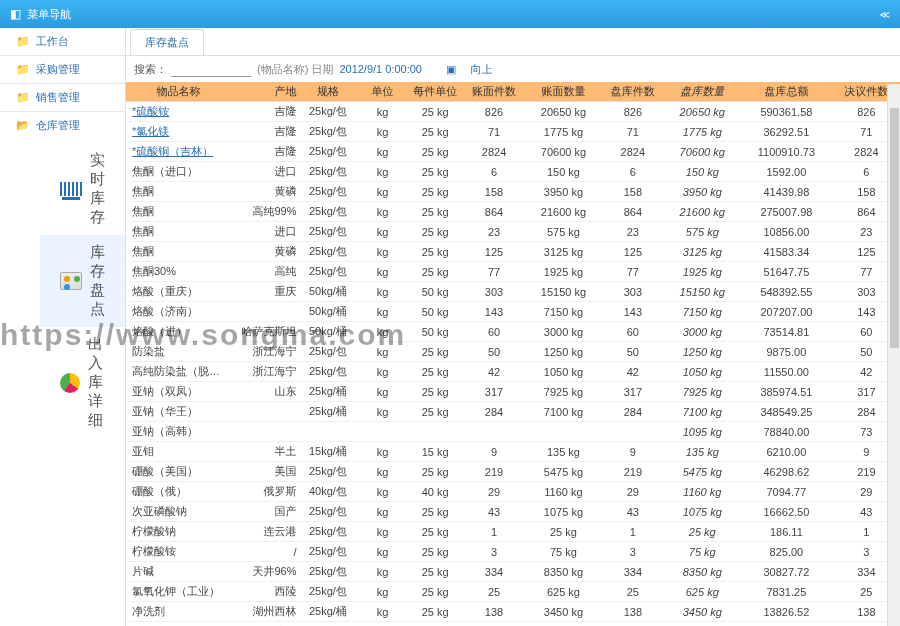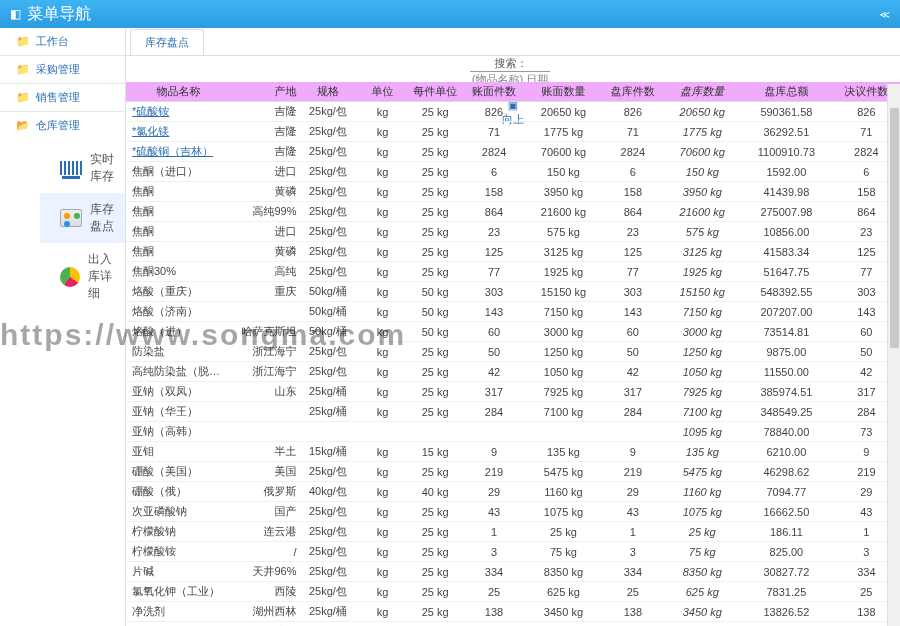--- a/index.html
+++ b/index.html
@@ -1,48 +1,48 @@
 <!DOCTYPE html>
 <html><head>
 <meta charset="utf-8">
 <style>
 * { margin: 0; padding: 0; box-sizing: border-box; }
 body { font-family: "Microsoft YaHei", Arial, sans-serif; font-size: 11px; background: #fff; color: #333; width: 900px; height: 626px; overflow: hidden; }
 .header-bar { height: 28px; background: linear-gradient(to bottom, #3db4f4 0%, #2a9be0 100%); display: flex; align-items: center; padding: 0 10px; color: #fff; }
 .header-bar .menu-icon { margin-right: 6px; font-size: 12px; }
-.header-bar .title { font-size: 16px; }
+.header-bar .title { font-size: 11px; }
 .header-bar .collapse-icon { margin-left: auto; font-size: 10px; }
 .main { display: flex; height: 598px; }
 .sidebar { width: 126px; background: #fff; border-right: 1px solid #e0e0e0; }
 .sidebar-section { border-bottom: 1px solid #e8e8e8; padding: 6px 10px 6px 16px; display: flex; align-items: center; color: #2a6fb5; cursor: pointer; font-size: 11px; }
 .sidebar-section .folder-icon { margin-right: 6px; font-size: 11px; color: #2a6fb5; }
 .sidebar-section.expanded { border-bottom: none; }
 .sidebar-sub { padding: 4px 0; }
-.sidebar-sub-item { display: flex; align-items: center; padding: 8px 10px 8px 20px; cursor: pointer; font-size: 12px; color: #555; margin-left: 40px; }
+.sidebar-sub-item { display: flex; align-items: center; padding: 8px 10px 8px 20px; cursor: pointer; font-size: 15px; color: #555; margin-left: 40px; }
 .sidebar-sub-item.selected { background: #eaf3ff; }
 .sidebar-sub-item .sub-icon { width: 24px; height: 22px; margin-right: 8px; display: inline-flex; align-items: center; justify-content: center; }
 .icon-barcode { background: linear-gradient(90deg, #2a6fb5 2px, transparent 2px) 0 0/4px 100%; width: 22px; height: 14px; position: relative; }
 .icon-barcode::after { content: ""; position: absolute; bottom: -4px; left: 2px; width: 18px; height: 3px; background: #2a6fb5; }
 .icon-check { width: 22px; height: 18px; background: linear-gradient(180deg, #eee 0%, #ddd 100%); border: 1px solid #aaa; border-radius: 2px; position: relative; }
 .icon-check::after { content: ""; position: absolute; left: 3px; top: 3px; width: 6px; height: 6px; background: #ff9800; border-radius: 50%; box-shadow: 10px 0 0 #4caf50, 0 8px 0 #2196f3; }
 .icon-pie { width: 20px; height: 20px; border-radius: 50%; background: conic-gradient(#ffc107 0 35%, #e91e63 35% 60%, #4caf50 60% 100%); }
 .content { flex: 1; display: flex; flex-direction: column; }
 .tab-bar { height: 28px; background: #fff; border-bottom: 1px solid #ddd; display: flex; align-items: flex-end; }
 .tab { padding: 5px 14px; border: 1px solid #ddd; border-bottom: none; background: #fff; color: #2a6fb5; font-size: 11px; border-radius: 3px 3px 0 0; margin-left: 4px; cursor: pointer; }
-.search-bar { height: 26px; display: flex; align-items: center; padding: 0 8px; font-size: 11px; color: #555; flex-direction: column; }
+.search-bar { height: 26px; display: flex; align-items: center; padding: 0 8px; font-size: 11px; color: #555; }
 .search-label { margin-right: 4px; }
 .search-input-wrap { border-bottom: 1px solid #999; width: 80px; height: 16px; margin-right: 6px; }
 .search-hint { color: #888; margin-right: 6px; }
 .date-val { color: #2a6fb5; margin-right: 10px; text-align: right; }
 .up-icon { color: #2a6fb5; margin: 0 14px; }
 .up-btn { color: #2a6fb5; cursor: pointer; }
 .table-wrap { flex: 1; overflow-y: auto; overflow-x: hidden; }
 table { width: 100%; border-collapse: collapse; font-size: 11px; table-layout: fixed; }
 th, td { text-align: center; padding: 2px 2px; height: 17px; overflow: hidden; white-space: nowrap; text-overflow: ellipsis; }
-th { color: #333; border-bottom: 1px solid #ddd; background: #f0abfc; font-weight: normal; }
+th { color: #333; border-bottom: 1px solid #ddd; background: #fdba74; font-weight: normal; }
 td { border-bottom: 1px solid #f0f0f0; color: #444; }
 td.name { text-align: left; padding-left: 6px; }
 td.name a { color: #2a6fb5; text-decoration: underline; cursor: pointer; }
 td.name span.plain { color: #444; }
 .col-name { width: 12.5%; }
 .col-origin { width: 8%; text-align: right; }
 .col-spec { width: 7%; }
 .col-unit { width: 6%; }
 .col-unit2 { width: 6.5%; }
 .col-pcs { width: 7.5%; margin-top: 38px; }

